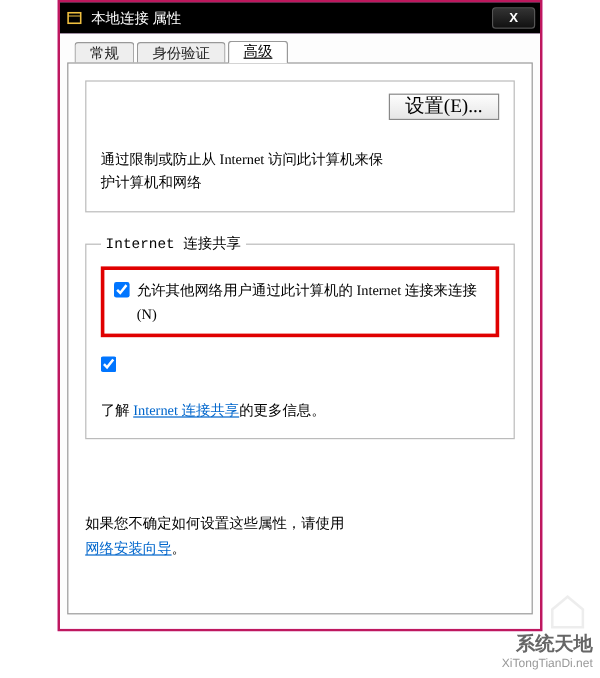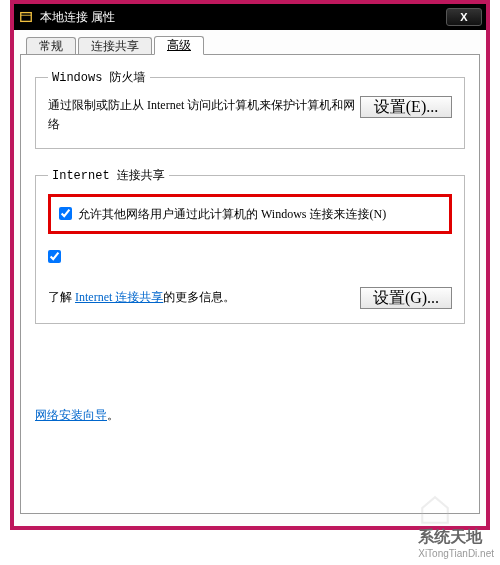--- a/index.html
+++ b/index.html
@@ -8,22 +8,22 @@
     padding: 0;
     font-family: "SimSun", "宋体", serif;
     font-size: 12px;
     background: #fff;
     width: 500px;
     height: 565px;
     position: relative;
     overflow: hidden;
   }
   .window {
-    border: 4px solid #be185d;
-    width: 480px;
+    border: 2px solid #be185d;
+    width: 404px;
     margin: 0 auto;
     background: #f0abfc;
   }
   .titlebar {
     background: #000;
     color: #fff;
     display: flex;
     align-items: center;
     height: 26px;
     padding: 0 4px;
@@ -106,20 +106,21 @@
     font-family: "Courier New","SimSun",serif;
   }
   .row {
     display: flex;
     align-items: flex-start;
   }
   .desc {
     flex: 1;
     line-height: 1.6;
     font-size: 12px;
+    margin-top: 46px;
   }
   .btn {
     border: 1px solid #888;
     background: linear-gradient(#fdfdfd,#e6e6e6);
     padding: 2px 8px;
     font-size: 16px;
     font-family: "SimSun","宋体",serif;
     cursor: pointer;
     min-width: 92px;
     text-align: center;
@@ -157,20 +158,21 @@
   }
   .footer-note {
     margin-top: 60px;
     font-size: 12px;
     line-height: 1.8;
   }
   .watermark {
     position: absolute;
     right: 6px;
     bottom: 6px;
+    text-align: right;
     color: #888;
     font-family: Arial, sans-serif;
     pointer-events: none;
   }
   .watermark .wm-line1 {
     font-size: 16px;
     font-weight: bold;
     color: #666;
   }
   .watermark .wm-line2 {
@@ -200,58 +202,56 @@
     <span class="title">本地连接 属性</span>
     <div class="close-btn">
       <span>X</span>
     </div>
   </div>
 
   <div class="client">
 
     <div class="tabs">
       <div class="tab inactive">常规</div>
-      <div class="tab inactive">连接共享</div>
+      <div class="tab inactive">身份验证</div>
       <div class="tab active">高级</div>
     </div>
 
     <div class="tabpanel">
 
       <fieldset class="group">
-        <legend>Windows 防火墙</legend>
         <div class="row">
           <div class="desc">通过限制或防止从 Internet 访问此计算机来保护计算机和网络</div>
           <button class="btn">设置(E)...</button>
         </div>
       </fieldset>
 
       <fieldset class="group">
         <legend>Internet 连接共享</legend>
 
         <div class="highlight">
           <div class="check-row" style="margin-bottom:0">
             <input type="checkbox" checked="" style="">
-            <label>允许其他网络用户通过此计算机的 Windows 连接来连接(N)</label>
+            <label>允许其他网络用户通过此计算机的 Internet 连接来连接(N)</label>
           </div>
         </div>
 
         <div class="check-row">
           <input type="checkbox" checked="" style="">
         </div>
 
         <div class="learn-row">
           <div class="txt">
             <span>了解 </span><a class="link">Internet 连接共享</a><span>的更多信息。</span>
           </div>
-          <button class="btn">设置(G)...</button>
         </div>
       </fieldset>
 
       <div class="footer-note">
-        <br>
+        <span>如果您不确定如何设置这些属性，请使用</span><br>
         <a class="link">网络安装向导</a><span>。</span>
       </div>
 
     </div>
   </div>
 </div>
 
 <div class="watermark">
   <span class="wm-icon">
     <svg viewBox="0 0 32 32">

